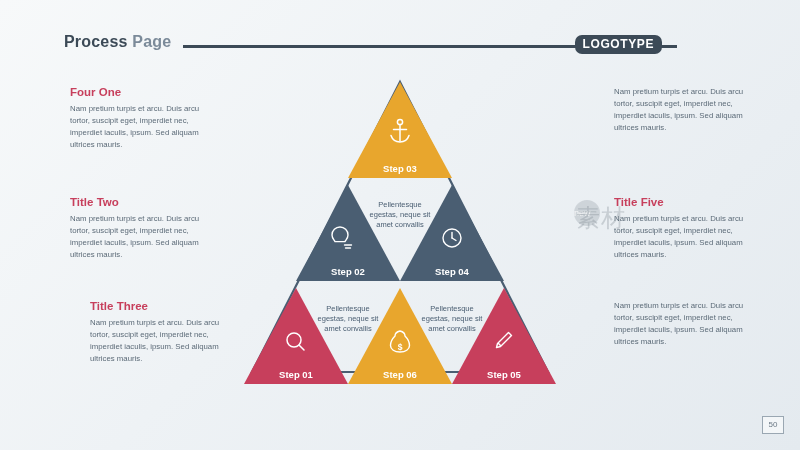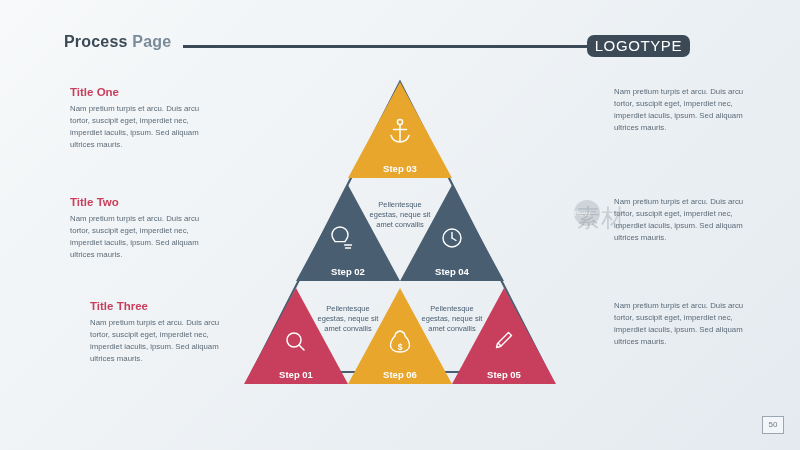--- a/index.html
+++ b/index.html
@@ -18,21 +18,21 @@
     width: 800px;
     height: 450px;
     background: linear-gradient(135deg, #f7f9fa 0%, #eef2f5 45%, #e4eaef 100%);
     overflow: hidden;
   }
 
   
   #header {
     position: absolute;
     left: 0; top: 0;
-    width: 680px; height: 60px; padding-left: 28px;
+    width: 680px; height: 60px;
   }
   #title-block {
     position: absolute;
     left: 64px; top: 33px;
     font-size: 16px;
     font-weight: bold;
     letter-spacing: .2px;
     white-space: nowrap;
   }
   #title-block .t1 { color: #3c4a57; }
@@ -41,22 +41,22 @@
     position: absolute;
     left: 183px; top: 45px;
     width: 494px; height: 3px;
     background: #3c4a57;
   }
   #logo-box {
     position: absolute;
     right: 18px; top: 35px;
     background: #3c4a57;
     color: #ffffff;
-    font-size: 15px;
-    font-weight: normal;
+    font-size: 12px;
+    font-weight: bold;
     letter-spacing: .6px;
     padding: 3px 8px 4px 8px;
     line-height: 1;
     border-radius: 7px;
   }
 
   
   .side-item {
     position: absolute;
     width: 148px;
@@ -135,36 +135,37 @@
 
   <div id="header">
     <div id="title-block">
       <span class="t1">Process </span><span class="t2">Page</span>
     </div>
     <div id="header-rule"></div>
     <div id="logo-box">LOGOTYPE</div>
   </div>
 
   <div class="side-item left" style="top:86px;">
-    <p class="s-title">Title One</p>
+    <p class="s-title">Four One</p>
     <p class="s-body">Nam pretium turpis et arcu. Duis arcu tortor, suscipit eget, imperdiet nec, imperdiet iaculis, ipsum. Sed aliquam ultrices mauris.</p>
   </div>
   <div class="side-item left" style="top:196px;">
     <p class="s-title">Title Two</p>
     <p class="s-body">Nam pretium turpis et arcu. Duis arcu tortor, suscipit eget, imperdiet nec, imperdiet iaculis, ipsum. Sed aliquam ultrices mauris.</p>
   </div>
   <div class="side-item left" style="top:300px;margin-left:20px;">
     <p class="s-title">Title Three</p>
     <p class="s-body">Nam pretium turpis et arcu. Duis arcu tortor, suscipit eget, imperdiet nec, imperdiet iaculis, ipsum. Sed aliquam ultrices mauris.</p>
   </div>
 
   <div class="side-item right" style="top:86px;">
     <p class="s-body">Nam pretium turpis et arcu. Duis arcu tortor, suscipit eget, imperdiet nec, imperdiet iaculis, ipsum. Sed aliquam ultrices mauris.</p>
   </div>
   <div class="side-item right" style="top:196px;">
+    <p class="s-title">Title Five</p>
     <p class="s-body">Nam pretium turpis et arcu. Duis arcu tortor, suscipit eget, imperdiet nec, imperdiet iaculis, ipsum. Sed aliquam ultrices mauris.</p>
   </div>
   <div class="side-item right" style="top:300px;">
     <p class="s-body">Nam pretium turpis et arcu. Duis arcu tortor, suscipit eget, imperdiet nec, imperdiet iaculis, ipsum. Sed aliquam ultrices mauris.</p>
   </div>
 
   <div id="diagram">
     <svg width="340" height="330" viewBox="0 0 340 330" xmlns="http://www.w3.org/2000/svg">
 
       <g>

